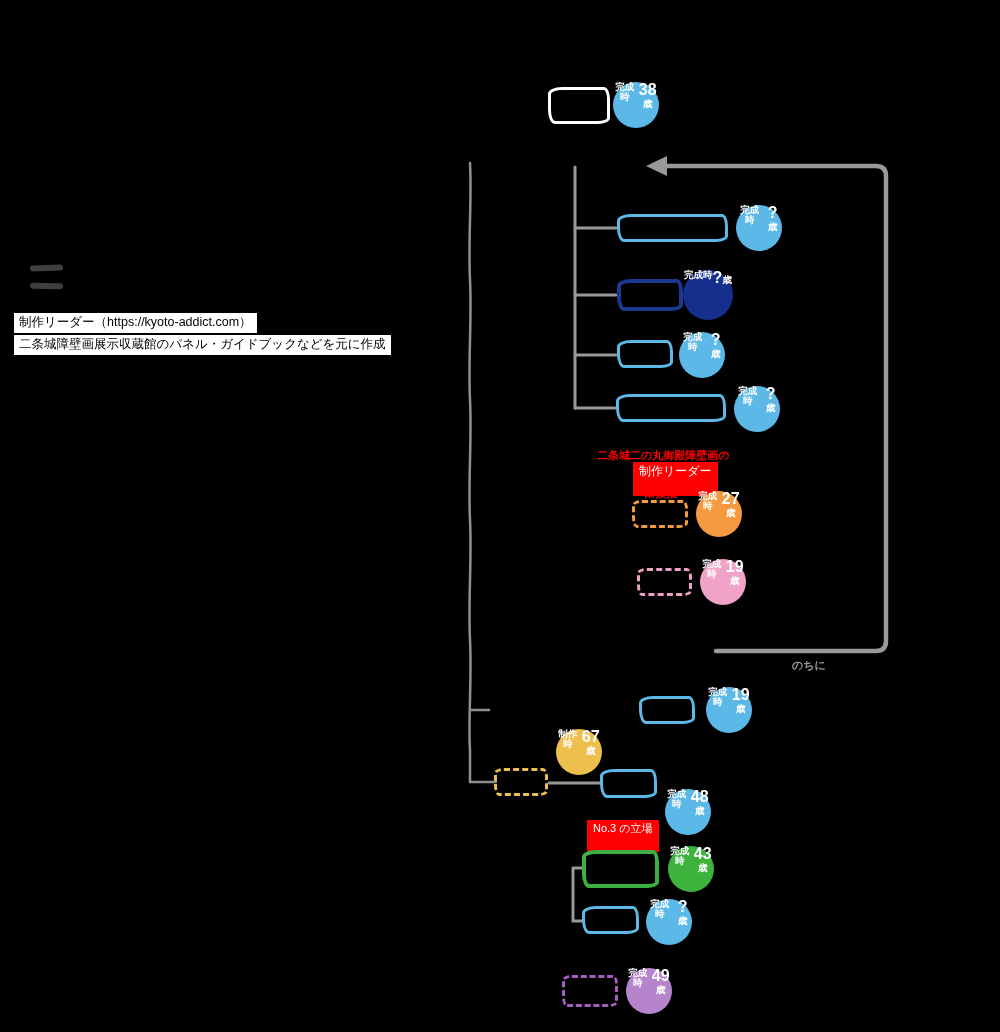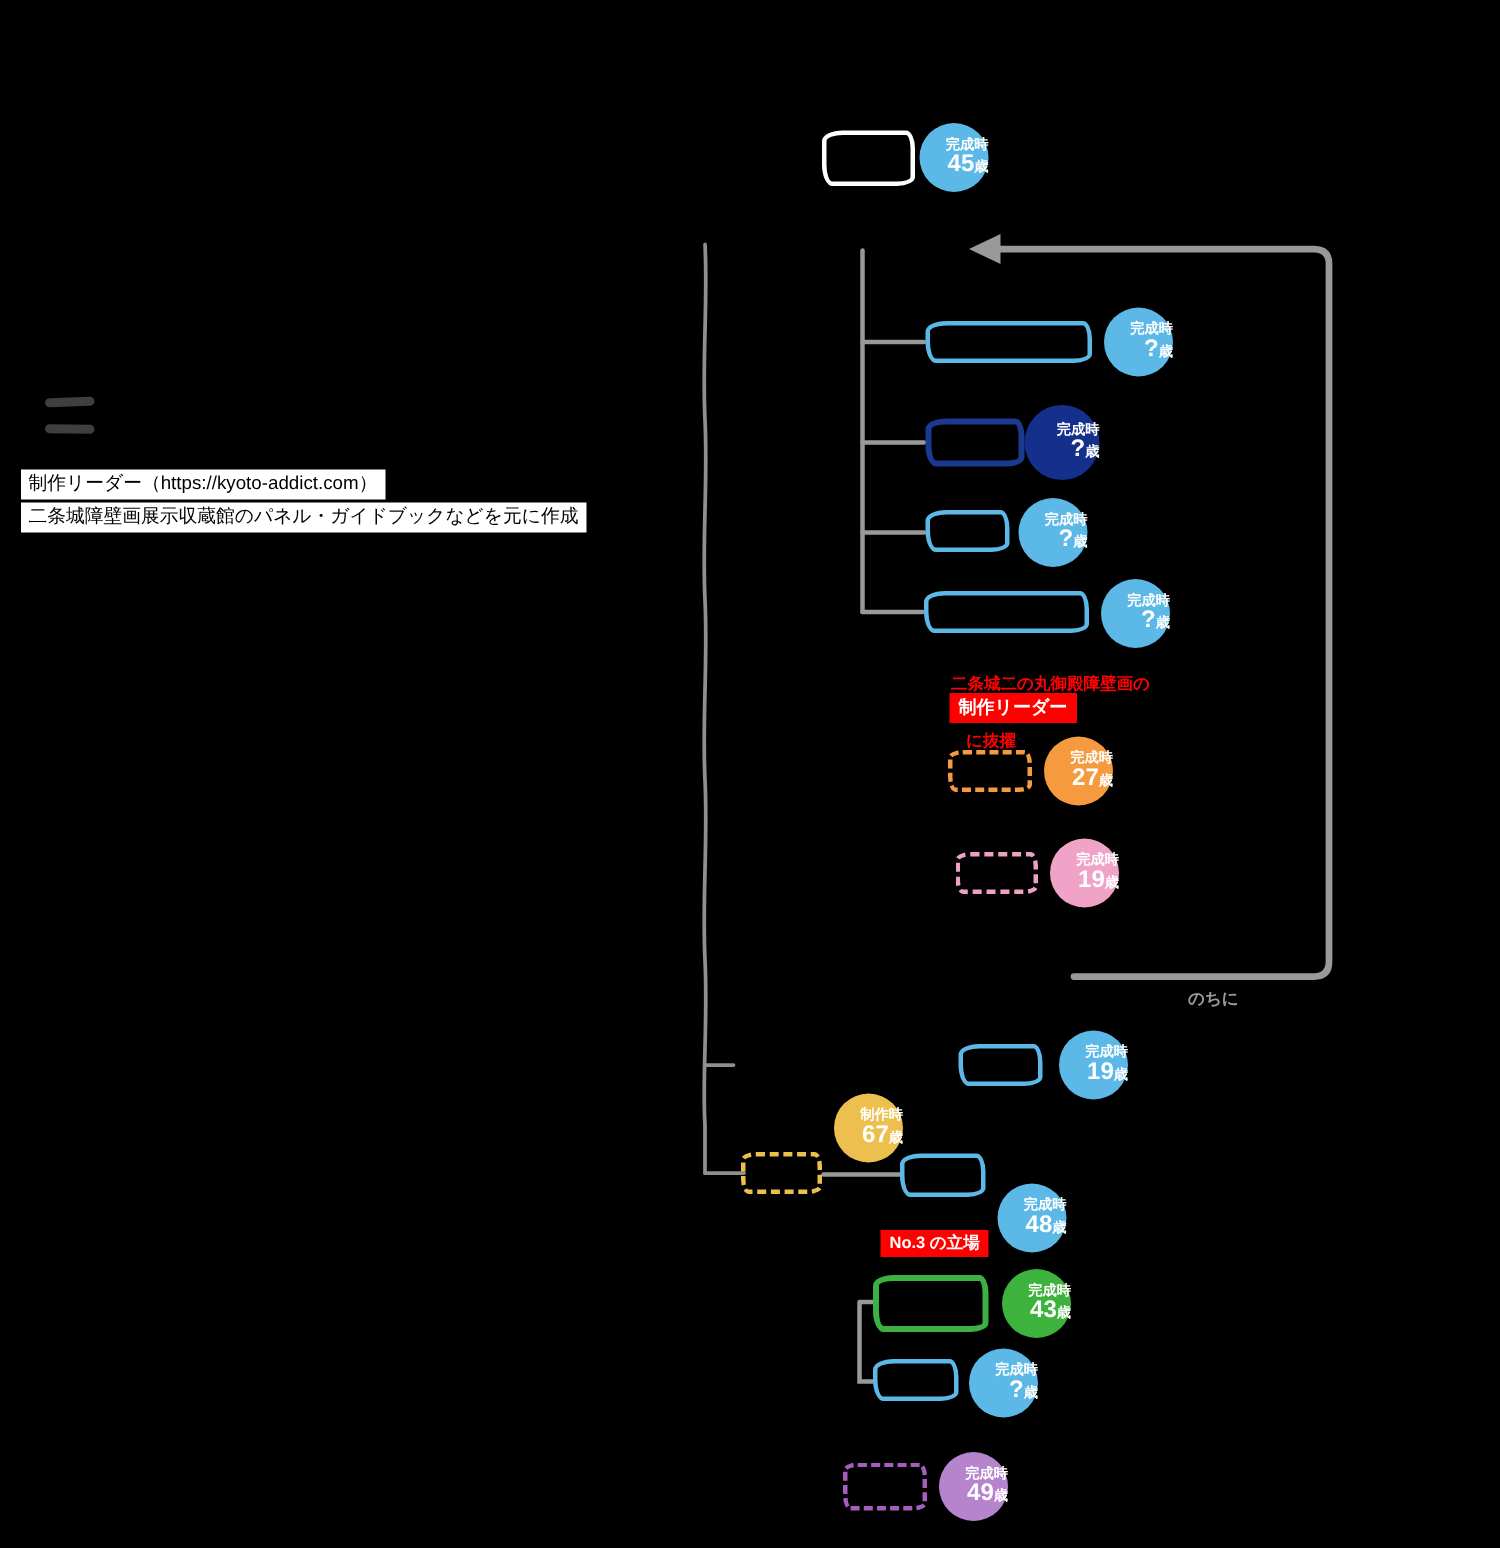--- a/index.html
+++ b/index.html
@@ -17,36 +17,36 @@
   .b-lblue{border-color:#5cb8e6;border-width:3px;}
   .b-navy{border-color:#1b3a8f;border-width:4px;}
   .b-orange{border-color:#f59a3e;border-width:3px;border-style:dashed;border-radius:10px 5px 9px 5px/5px 9px 5px 10px;}
   .b-pink{border-color:#efa0c5;border-width:3px;border-style:dashed;border-radius:10px 5px 9px 5px/5px 9px 5px 10px;}
   .b-gold{border-color:#edbf4e;border-width:3px;border-style:dashed;border-radius:10px 5px 9px 5px/5px 9px 5px 10px;}
   .b-green{border-color:#3cb043;border-width:4px;}
   .b-purple{border-color:#a85cc0;border-width:3px;border-style:dashed;border-radius:10px 5px 9px 5px/5px 9px 5px 10px;}
   
   .circle{
     position:absolute;width:46px;height:46px;border-radius:50%;
-    display:flex;flex-direction:column;align-items:flex-end;justify-content:center;
+    display:flex;flex-direction:row;align-items:flex-start;justify-content:center;
     color:#fff;line-height:1.05;text-align:center;
   }
   .c-lblue{background:#5cb8e6;}
   .c-navy{background:#14308c;width:50px;height:50px;}
   .c-orange{background:#f59a3e;}
   .c-pink{background:#f0a3c6;}
   .c-gold{background:#edbf4e;}
   .c-green{background:#3db33d;}
   .c-purple{background:#b584cd;}
   .c-pre{font-size:9.5px;font-weight:bold;}
   .c-age{font-size:9.5px;font-weight:bold;}
   .c-age b{font-size:16px;font-weight:bold;}
   
   .red-note{position:absolute;color:#ff0000;font-size:11px;font-weight:bold;white-space:nowrap;}
-  .red-label{position:absolute;background:#ff0000;color:#fff;font-size:12px;font-weight:bold;padding:1px 6px 2px;white-space:nowrap;}
+  .red-label{position:absolute;background:#ff0000;color:#fff;font-size:12px;font-weight:normal;padding:1px 6px 16px;white-space:nowrap;}
   .gray-note{position:absolute;color:#9a9a9a;font-size:11px;font-weight:bold;white-space:nowrap;margin-top:32px;}
   
   .credit{position:absolute;left:14px;top:313px;font-size:12.5px;color:#000;}
   .credit div{background:#ffffff;padding:1px 5px 2px;margin-bottom:2px;width:fit-content;white-space:nowrap;}
   
   .bar{position:absolute;width:33px;height:6px;background:#3f3f3f;border-radius:3px;}
 </style>
 </head>
 <body>
 
@@ -76,21 +76,21 @@
   <div class="bar" style="left:30px;top:283px;transform:rotate(1deg);"></div>
 
   <div class="credit">
     <div>制作リーダー（https://kyoto-addict.com）</div>
     <div>二条城障壁画展示収蔵館のパネル・ガイドブックなどを元に作成</div>
   </div>
 
   <div class="pbox b-white" style="left:548px;top:87px;width:62px;height:37px;"></div>
   <div class="circle c-lblue" style="left:613px;top:82px;">
     <span class="c-pre">完成時</span>
-    <span class="c-age"><b>45</b><span>歳</span></span>
+    <span class="c-age"><b>38</b><span>歳</span></span>
   </div>
 
   <div class="pbox b-lblue" style="left:617px;top:214px;width:111px;height:28px;"></div>
   <div class="circle c-lblue" style="left:736px;top:205px;">
     <span class="c-pre">完成時</span>
     <span class="c-age"><b>?</b><span>歳</span></span>
   </div>
 
   <div class="pbox b-navy" style="left:617px;top:279px;width:66px;height:32px;"></div>
   <div class="circle c-navy" style="left:683px;top:270px;">
@@ -103,21 +103,21 @@
     <span class="c-pre">完成時</span>
     <span class="c-age"><b>?</b><span>歳</span></span>
   </div>
 
   <div class="pbox b-lblue" style="left:616px;top:394px;width:110px;height:28px;"></div>
   <div class="circle c-lblue" style="left:734px;top:386px;">
     <span class="c-pre">完成時</span>
     <span class="c-age"><b>?</b><span>歳</span></span>
   </div>
 
-  <div class="red-note" style="left:634px;top:448px;">二条城二の丸御殿障壁画の</div>
+  <div class="red-note" style="left:597px;top:448px;">二条城二の丸御殿障壁画の</div>
   <div class="red-label" style="left:633px;top:462px;">制作リーダー</div>
   <div class="red-note" style="left:644px;top:486px;">に抜擢</div>
 
   <div class="pbox b-orange" style="left:632px;top:500px;width:56px;height:28px;"></div>
   <div class="circle c-orange" style="left:696px;top:491px;">
     <span class="c-pre">完成時</span>
     <span class="c-age"><b>27</b><span>歳</span></span>
   </div>
 
   <div class="pbox b-pink" style="left:637px;top:568px;width:55px;height:28px;"></div>

